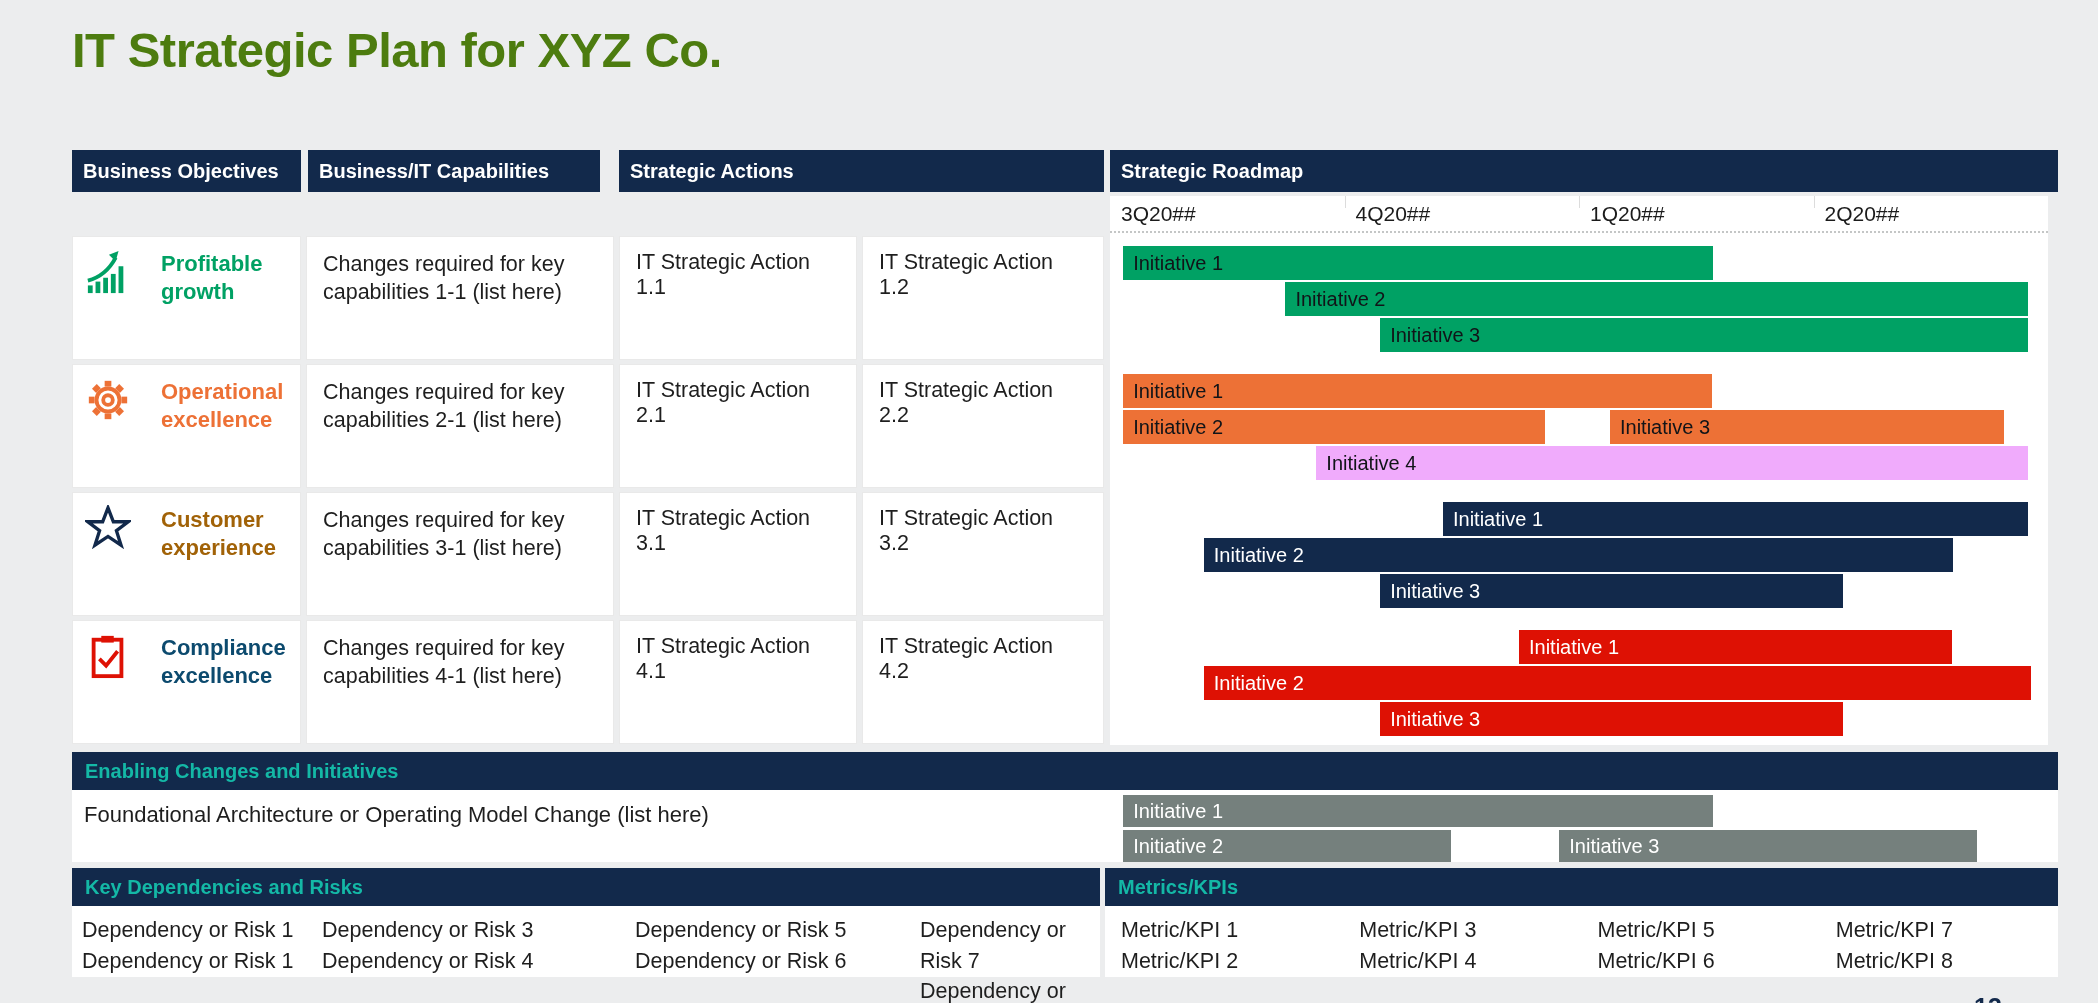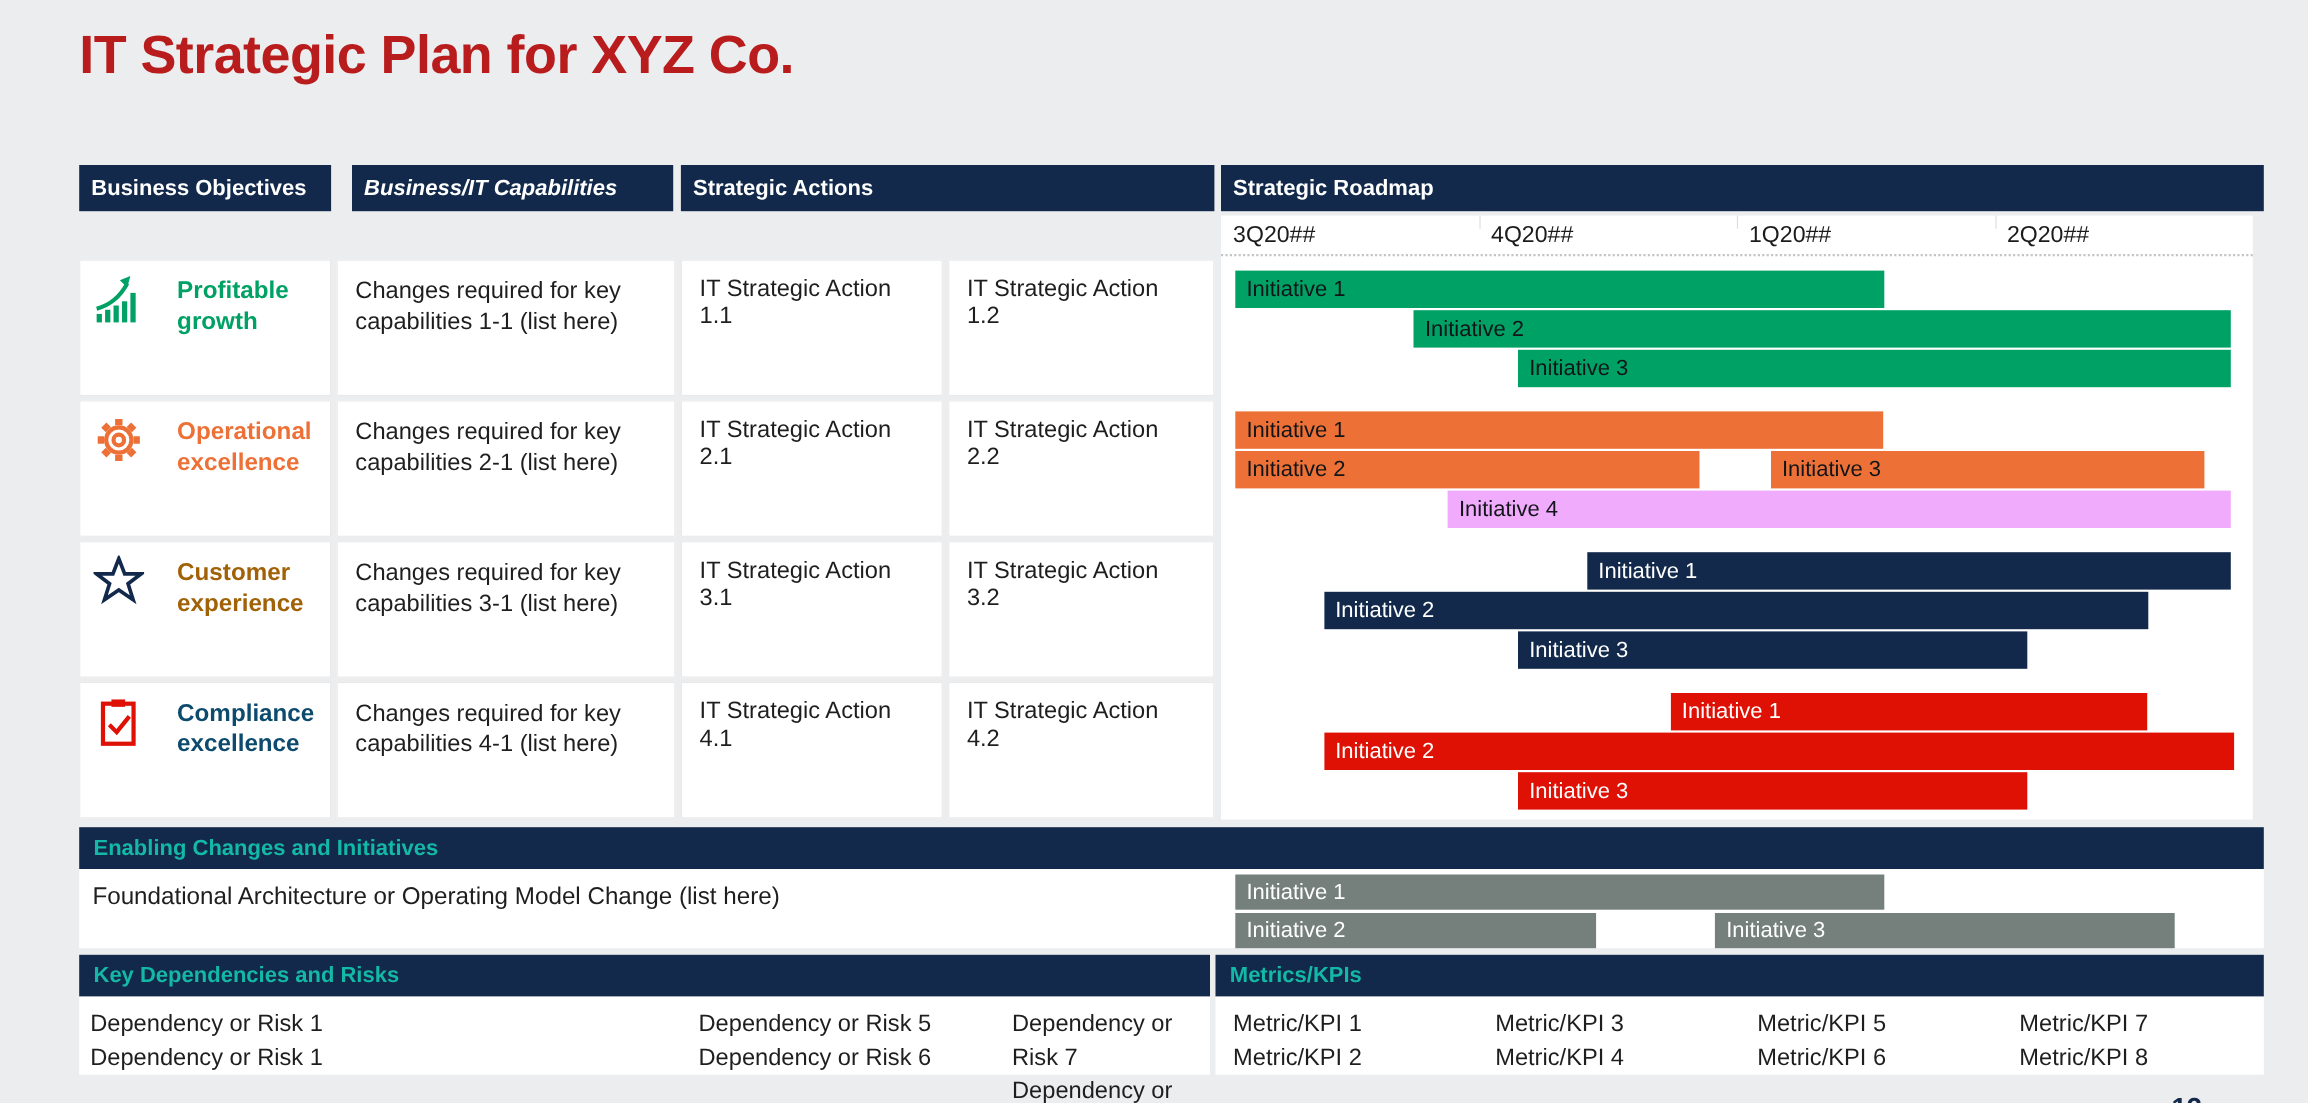--- a/index.html
+++ b/index.html
@@ -3,30 +3,30 @@
 <meta charset="utf-8">
 <style>
   html,body{margin:0;padding:0;}
   .canvas{
     position:relative; width:2098px; height:1003px;
     background:#ecedee; overflow:hidden;
     font-family:"Liberation Sans", sans-serif; color:#1e1e1e;
   }
   .page-title{
     position:absolute; left:72px; top:22px; margin:0;
-    font-size:49px; font-weight:bold; letter-spacing:-0.5px; color:#b91c1c;
+    font-size:49px; font-weight:bold; letter-spacing:-0.5px; color:#4d7c0f;
   }
   
   .colhdr{
     position:absolute; top:150px; height:42px; background:#12294b;
     color:#fff; font-size:20px; font-weight:bold; line-height:43px;
     padding-left:11px; box-sizing:border-box; white-space:nowrap; overflow:hidden;
   }
   .h-obj{left:72px; width:229px;}
-  .h-cap{left:320px; width:292px;font-style:italic;}
+  .h-cap{left:308px; width:292px;}
   .h-act{left:619px; width:485px;}
   .h-road{left:1110px; width:948px;}
   
   .cell{
     position:absolute; background:#fff; box-sizing:border-box;
     border:1px solid #e9e9e9; height:124px;
   }
   .cell.obj{left:72px; width:229px;}
   .cell.cap{left:306px; width:308px; padding:13px 16px; font-size:21.5px; line-height:1.32;}
   .cell.act1{left:619px; width:238px; padding:13px 16px; font-size:21.5px;}
@@ -198,20 +198,24 @@
       </div>
   </div>
 
   <div class="banner banner-deps">Key Dependencies and Risks</div>
   <div class="banner banner-metrics">Metrics/KPIs</div>
   <div class="deps-content" id="deps-content">
       <div class="dep-col" style="left: 10px;">
         <div class="">Dependency or Risk 1</div>
         <div class="">Dependency or Risk 1</div>
       </div>
+      <div class="dep-col" style="left: 250px;">
+        <div class="">Dependency or Risk 3</div>
+        <div class="">Dependency or Risk 4</div>
+      </div>
       <div class="dep-col" style="left: 563px;">
         <div class="">Dependency or Risk 5</div>
         <div class="">Dependency or Risk 6</div>
       </div>
       <div class="dep-col" style="left: 848px;">
         <div class="">Dependency or Risk 7</div>
         <div class="">Dependency or Risk 8</div>
       </div>
     </div>
   <div class="metrics-content" id="metrics-content">

